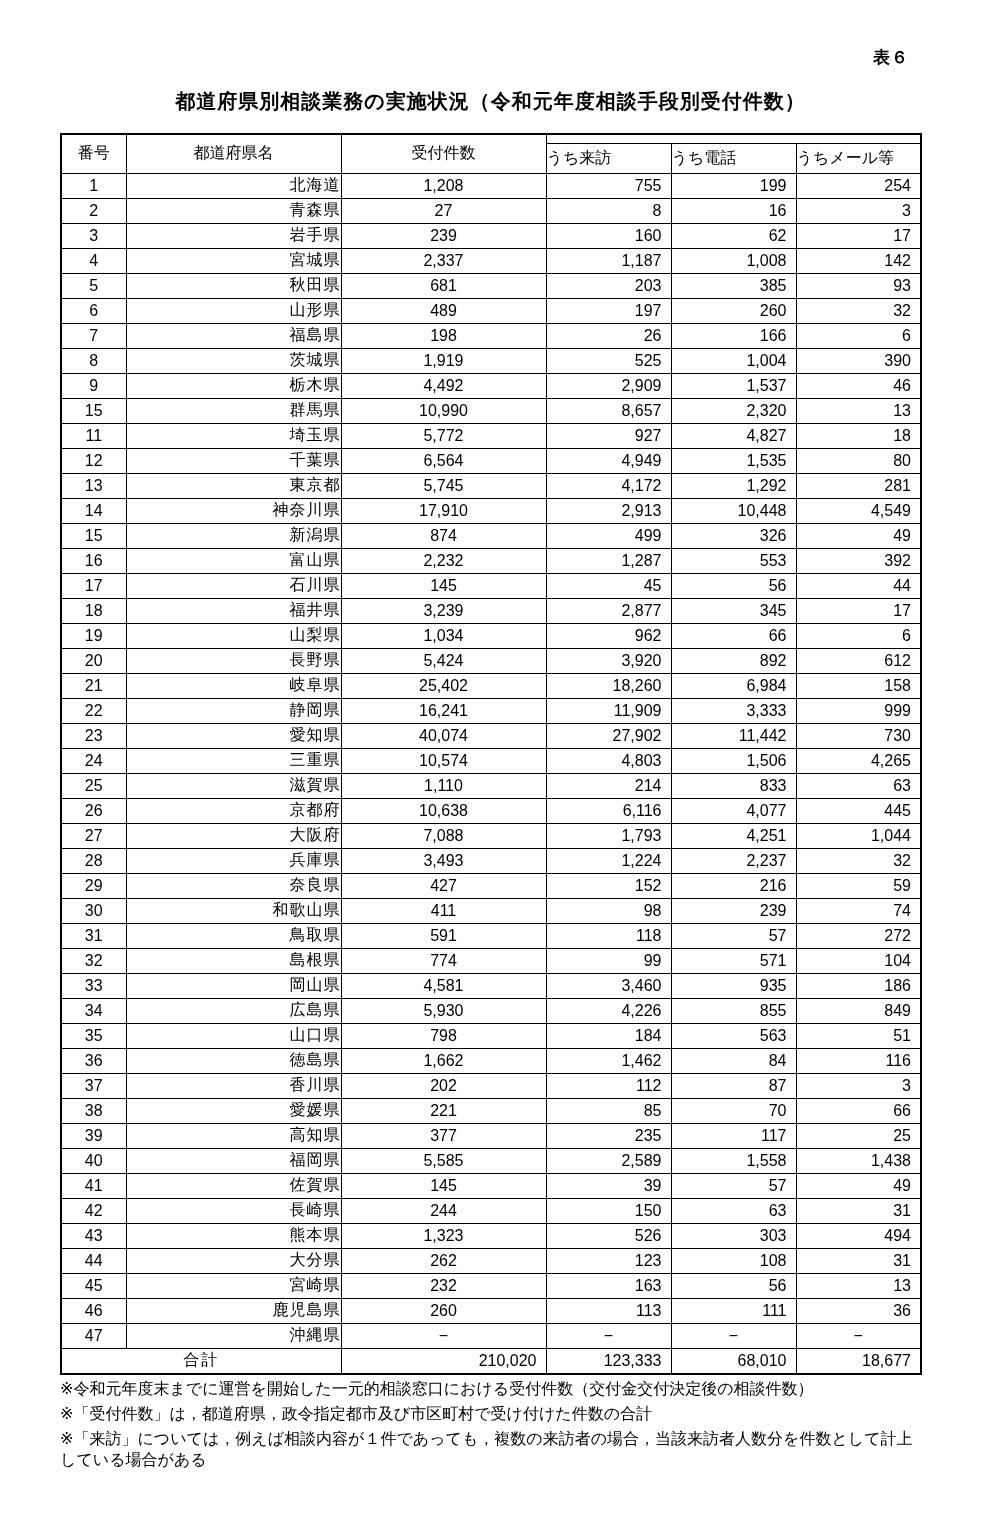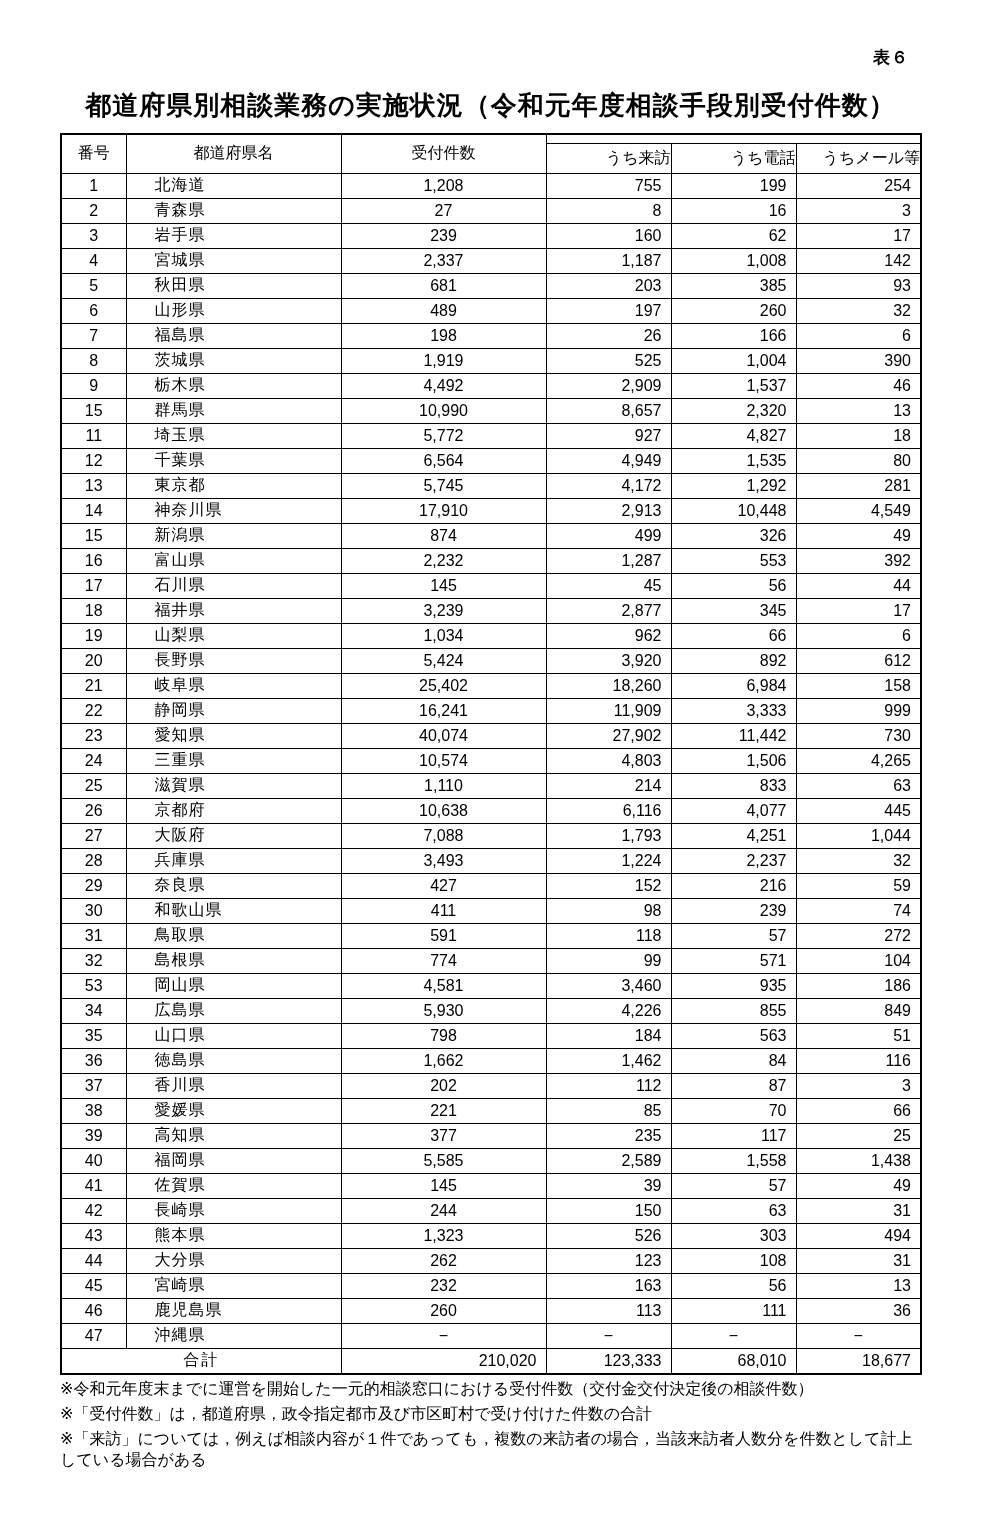--- a/index.html
+++ b/index.html
@@ -11,21 +11,21 @@
     position:relative;
   }
   .page { position:absolute; top:0; left:0; width:981px; height:1336px; }
 
   .corner-label {
     position:absolute; top:46px; right:72px;
     font-size:17px; font-weight:bold; letter-spacing:1px;
   }
   .doc-title {
     position:absolute; top:88px; left:0; width:100%;
-    text-align:center; font-size:26px; font-weight:bold; letter-spacing:1px;
+    text-align:center; font-size:20px; font-weight:bold; letter-spacing:1px;
   }
 
   table.stats {
     position:absolute; top:133px; left:60px;
     width:860px;
     border-collapse:collapse;
     border:2px solid #000;
     table-layout:fixed;
   }
   table.stats td, table.stats th {
@@ -37,25 +37,25 @@
   }
   col.c-no    { width:65px; }
   col.c-pref  { width:215px; }
   col.c-total { width:205px; }
   col.c-sub   { width:125px; }
 
   tr.hdr-top th { height:9px; }
   tr.hdr-bot th { height:30px; }
   th.h-main { text-align:center; font-size:16px; }
   th.h-spacer { border-bottom:1px solid #000; }
-  th.h-sub { text-align:right; font-size:13px;font-family:Liberation Serif, serif; }
+  th.h-sub { text-align:left; font-size:13px;font-family:Liberation Serif, serif; }
 
   tbody tr { height:25px; }
   td.cell-no    { text-align:center; }
-  td.cell-pref  { text-align:left; letter-spacing:1px;padding-left:28px; }
+  td.cell-pref  { text-align:right; letter-spacing:1px;padding-left:28px; }
   td.cell-total { text-align:center; }
   td.cell-sub   { text-align:right; padding-right:9px; }
   td.dash       { text-align:center; padding-right:0; }
 
   tr.total-row { height:26px; }
   tr.total-row td.total-label { text-align:center; letter-spacing:2px; }
   tr.total-row td.cell-total  { text-align:right; padding-right:9px;margin-top:20px; }
 
   .footnotes {
     position:absolute; top:1378px; left:60px; width:868px;
@@ -345,21 +345,21 @@
         </tr>
         <tr>
           <td class="cell-no">32</td>
           <td class="cell-pref">島根県</td>
           <td class="cell-total">774</td>
           <td class="cell-sub">99</td>
           <td class="cell-sub">571</td>
           <td class="cell-sub">104</td>
         </tr>
         <tr>
-          <td class="cell-no">53</td>
+          <td class="cell-no">33</td>
           <td class="cell-pref">岡山県</td>
           <td class="cell-total">4,581</td>
           <td class="cell-sub">3,460</td>
           <td class="cell-sub">935</td>
           <td class="cell-sub">186</td>
         </tr>
         <tr>
           <td class="cell-no">34</td>
           <td class="cell-pref">広島県</td>
           <td class="cell-total">5,930</td>

